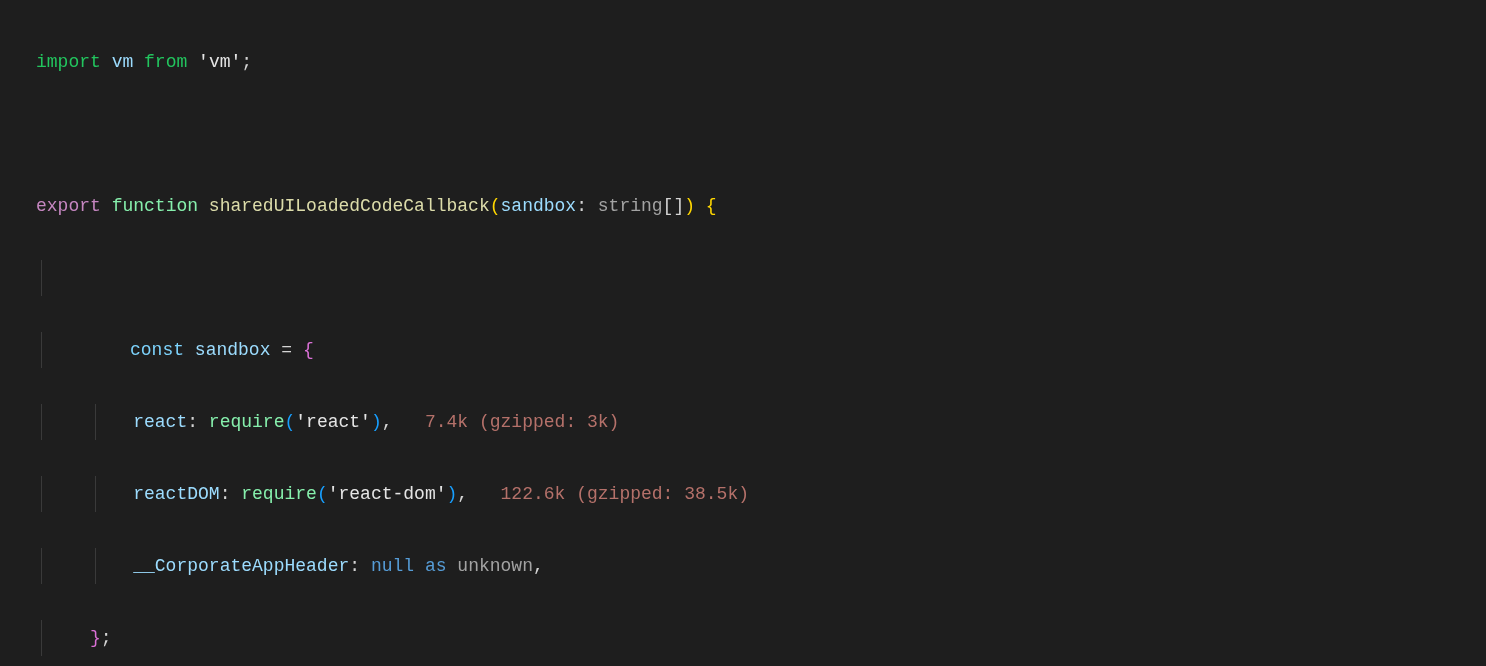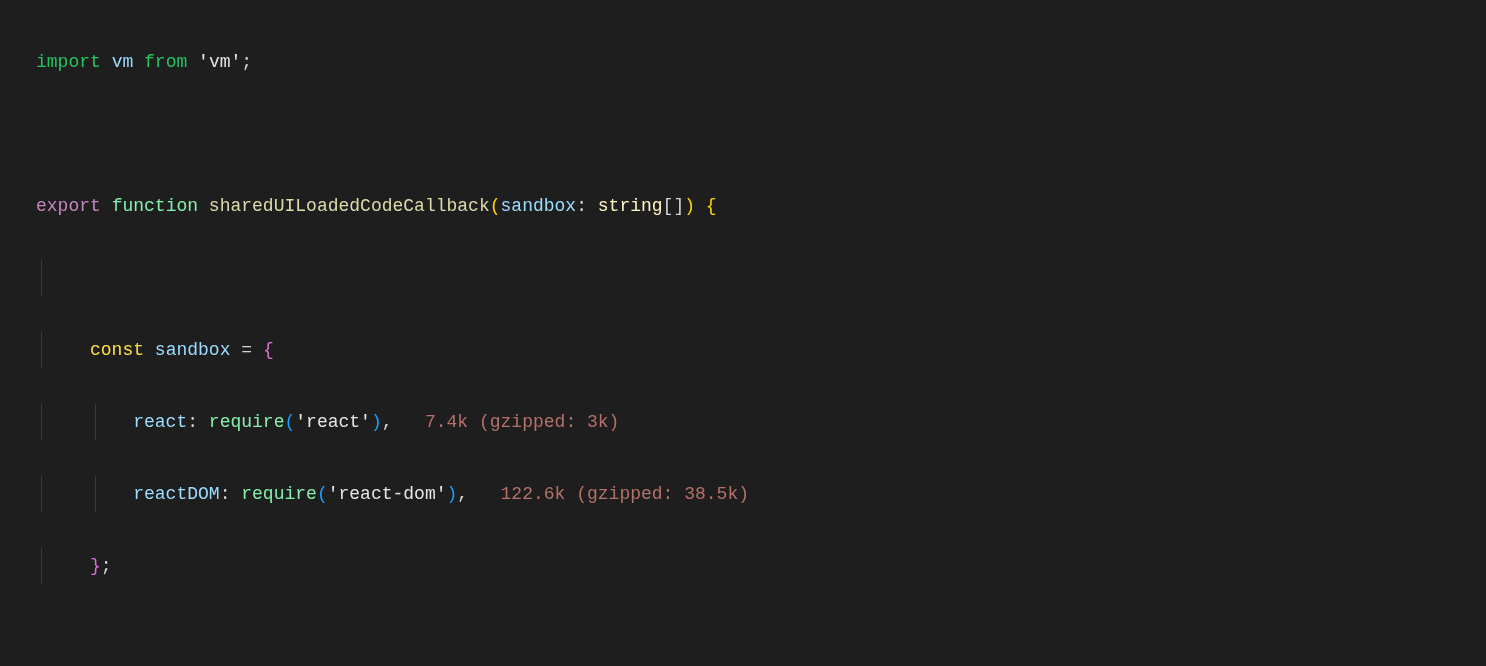--- a/index.html
+++ b/index.html
@@ -21,46 +21,47 @@
   .line { display: block; position: relative; }
   .guide {
     position: absolute;
     top: 0;
     bottom: 0;
     border-left: 1px solid #3a3a3a;
   }
   .kw-import { color: #22c55e; }
   .kw-export { color: #c586c0; }
   .kw-function { color: #86efac; }
-  .kw-const { color: #fde047; }
+  .kw-const { color: #7dd3fc; margin-left: 40px; }
   .kw-as { color: #569cd6; }
   .kw-null { color: #569cd6; }
   .fn-name { color: #dcdcaa; }
   .fn-call { color: #86efac; }
   .ident { color: #9cdcfe; }
-  .type { color: #fef9c3; }
+  .type { color: #a3a3a3; }
   .str { color: #e5e5e5; }
   .comment { color: #6a9955; }
   .punct { color: #d4d4d4; }
   .brace-y { color: #ffd700; }
   .brace-p { color: #da70d6; }
   .brace-b { color: #179fff; }
   .size-hint { color: #b5716a; text-align: right; }
 </style>
 </head>
 <body>
 
 <div class="code-block">
 <span class="line"><span class="kw-import">import</span> <span class="ident">vm</span> <span class="kw-import">from</span> <span class="str">'vm'</span><span class="punct">;</span></span>
 <span class="line"> </span>
 <span class="line"><span class="kw-export">export</span> <span class="kw-function">function</span> <span class="fn-name">sharedUILoadedCodeCallback</span><span class="brace-y">(</span><span class="ident">sandbox</span><span class="punct">:</span> <span class="type">string</span><span class="punct">[]</span><span class="brace-y">)</span> <span class="brace-y">{</span></span>
 <span class="line"><span class="guide" style="left:0.5ch"></span>     </span>
 <span class="line"><span class="guide" style="left:0.5ch"></span>     <span class="kw-const">const</span> <span class="ident">sandbox</span> <span class="punct">=</span> <span class="brace-p">{</span></span>
 <span class="line"><span class="guide" style="left:0.5ch"></span><span class="guide" style="left:5.5ch"></span>         <span class="ident">react</span><span class="punct">:</span> <span class="fn-call">require</span><span class="brace-b">(</span><span class="str">'react'</span><span class="brace-b">)</span><span class="punct">,</span>   <span class="size-hint">7.4k (gzipped: 3k)</span></span>
 <span class="line"><span class="guide" style="left:0.5ch"></span><span class="guide" style="left:5.5ch"></span>         <span class="ident">reactDOM</span><span class="punct">:</span> <span class="fn-call">require</span><span class="brace-b">(</span><span class="str">'react-dom'</span><span class="brace-b">)</span><span class="punct">,</span>   <span class="size-hint">122.6k (gzipped: 38.5k)</span></span>
+<span class="line"><span class="guide" style="left:0.5ch"></span><span class="guide" style="left:5.5ch"></span>         <span class="ident">__CorporateAppHeader</span><span class="punct">:</span> <span class="kw-null">null</span> <span class="kw-as">as</span> <span class="type">unknown</span><span class="punct">,</span></span>
 <span class="line"><span class="guide" style="left:0.5ch"></span>     <span class="brace-p">}</span><span class="punct">;</span></span>
 
 
 
 
 
 
 
 
 

